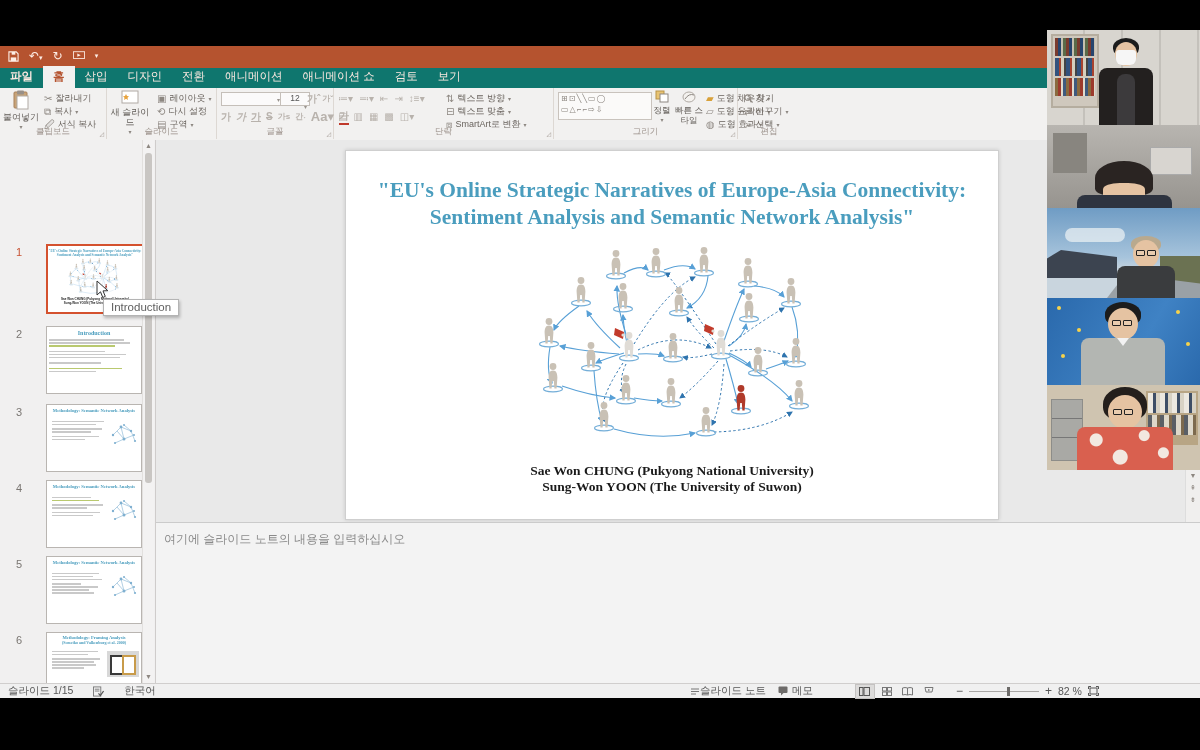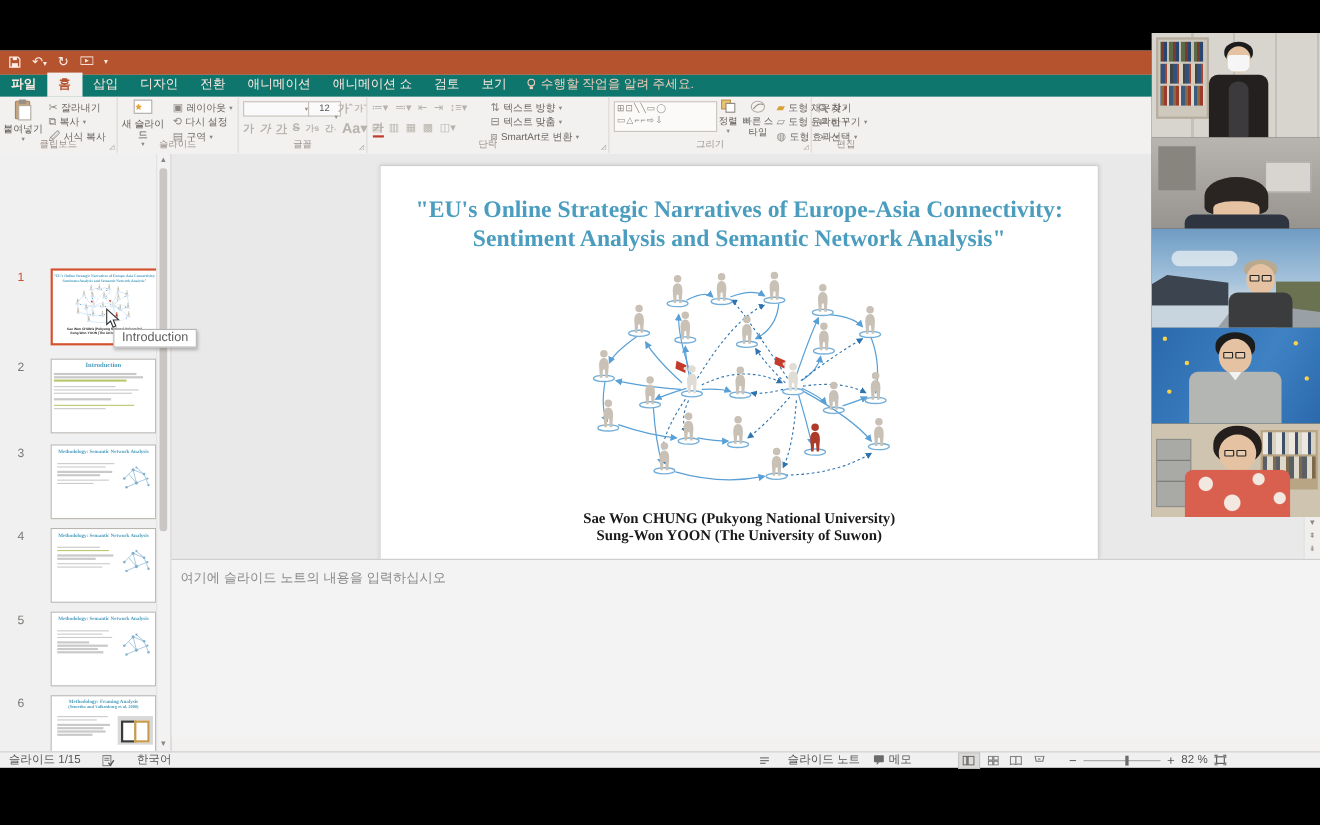--- a/index.html
+++ b/index.html
@@ -41,21 +41,21 @@
   .scr-btn{position:absolute;left:0;width:11px;height:12px;color:#8d8781;font-size:7px;text-align:center;line-height:12px;}
   .scr-thumb{position:absolute;left:2px;width:7px;background:#c9c6c3;border-radius:3px;}
   .slidearea{position:absolute;left:156px;top:0;width:1044px;height:382px;background:#e9e9e9;}
   .slide{position:absolute;left:189px;top:10px;width:652px;height:368px;background:#fff;border:1px solid #cfcfcf;box-shadow:0 0 4px rgba(0,0,0,.15);}
   .stitle{position:absolute;left:30px;top:26px;width:592px;text-align:center;
           font-family:"Liberation Serif","DejaVu Serif",serif;font-weight:bold;
           font-size:21.5px;line-height:27px;color:#4a9dbe;}
   .sauthors{position:absolute;left:0;top:312px;width:100%;text-align:center;
           font-family:"Liberation Serif","DejaVu Serif",serif;font-weight:bold;
           font-size:13.5px;line-height:16px;color:#1a1a1a;}
-  .notespane{position:absolute;left:156px;top:368px;width:1044px;height:161px;background:#f3f3f3;border-top:1px solid #cbcbcb;}
+  .notespane{position:absolute;left:156px;top:382px;width:1044px;height:161px;background:#f3f3f3;border-top:1px solid #cbcbcb;}
   .notesph{position:absolute;left:8px;top:8px;font-size:12px;color:#8a8a8a;}
   .vscroll{position:absolute;right:0;top:330px;width:14px;height:52px;background:#f0efee;border-left:1px solid #ddd;}
   .vscroll span{display:block;text-align:center;font-size:7px;color:#8d8781;line-height:12px;}
   
   .statusbar{position:absolute;left:0;top:637px;width:1200px;height:14px;background:#f0f0f0;border-top:1px solid #d0cecd;
              font-size:10.5px;color:#565656;}
   .sb-left{position:absolute;left:8px;top:0;height:14px;display:flex;gap:20px;align-items:center;}
   .sb-right{position:absolute;left:690px;top:0;height:14px;display:flex;gap:12px;align-items:center;}
   .viewbtn{width:18px;height:13px;display:flex;align-items:center;justify-content:center;}
   .viewbtn.pressed{background:#dcdbda;border:1px solid #c4c2c1;}
@@ -205,27 +205,20 @@
   <div class="tabrow">
     <div class="tab" style="font-weight:bold;">파일</div>
     <div class="tab active">홈</div>
     <div class="tab">삽입</div>
     <div class="tab">디자인</div>
     <div class="tab">전환</div>
     <div class="tab">애니메이션</div>
     <div class="tab">애니메이션 쇼</div>
     <div class="tab">검토</div>
     <div class="tab">보기</div>
-    <div class="tellme">
-      <svg width="8" height="11" viewBox="0 0 8 11">
-          <circle cx="4" cy="4" r="3" fill="none" stroke="#f3cdbb"></circle>
-          <rect x="2.5" y="7.5" width="3" height="2.5" fill="#f3cdbb"></rect>
-        </svg>
-      <span>수행할 작업을 알려 주세요.</span>
-    </div>
   </div>
 
   <div class="ribbon">
 
     <div class="grp" style="left:0;width:106px;">
       <div class="bigbtn" style="left:2px;">
         <svg width="17" height="20" viewBox="0 0 17 20">
             <rect x="1" y="2" width="13" height="16" rx="1" fill="#c8a478" stroke="#a8805a"></rect>
             <rect x="4" y="0.5" width="7" height="4" rx="1" fill="#989088"></rect>
             <rect x="4" y="6" width="11" height="13" fill="#fff" stroke="#b0aaa4"></rect>
@@ -548,21 +541,21 @@
       <span>슬라이드 1/15</span>
       <svg width="11" height="11" viewBox="0 0 12 12">
           <rect x="0.5" y="1" width="8" height="10" fill="none" stroke="#777"></rect>
           <line x1="2" y1="3.5" x2="7" y2="3.5" stroke="#777"></line>
           <line x1="2" y1="5.5" x2="7" y2="5.5" stroke="#777"></line>
           <path d="M6 8 l2 2.5 3.5 -5" stroke="#555" fill="none" stroke-width="1.3"></path>
         </svg>
       <span>한국어</span>
     </div>
     <div class="sb-right">
-      <span style="display:flex;gap:16px;align-items:center;">
+      <span style="display:flex;gap:0;align-items:center;">
         <svg width="10" height="9" viewBox="0 0 10 9">
             <line x1="1" y1="2" x2="9" y2="2" stroke="#777"></line>
             <line x1="1" y1="4.5" x2="9" y2="4.5" stroke="#777"></line>
             <line x1="1" y1="7" x2="6" y2="7" stroke="#777"></line>
           </svg>
         <span>슬라이드 노트</span>
       </span>
       <span style="display:flex;gap:4px;align-items:center;">
         <svg width="10" height="10" viewBox="0 0 10 10">
             <rect x="0.5" y="0.5" width="9" height="6.5" rx="1" fill="#6d6b69"></rect>

